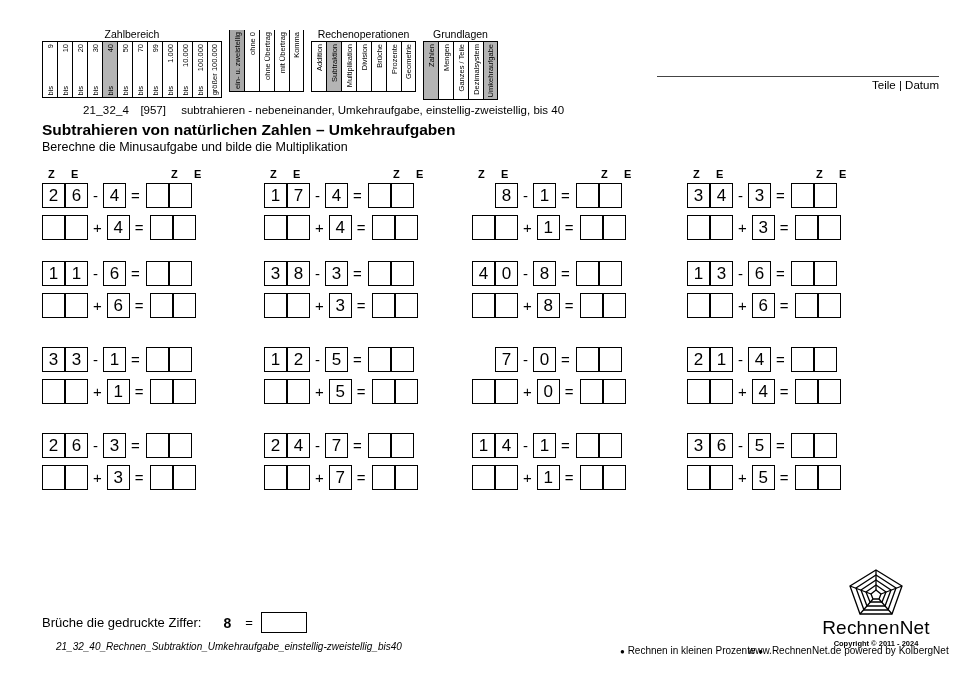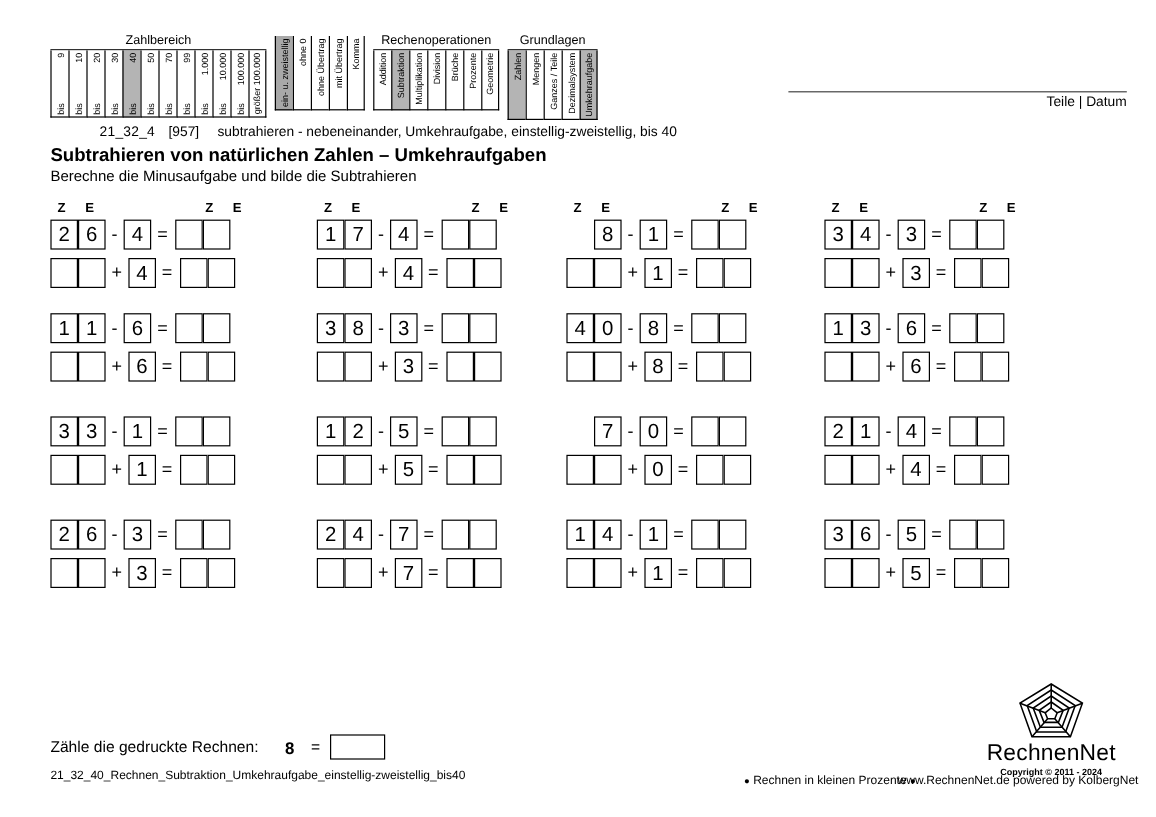--- a/index.html
+++ b/index.html
@@ -159,22 +159,23 @@
   #count-line .digit { font-weight: bold; font-size: 14px; margin-right: 14px; }
   #count-line .eqs2 { margin-right: 8px; }
   #count-box {
     width: 46px; height: 21px;
     border: 1.6px solid #000;
     background: #fff;
   }
 
   #footer-code {
     position: absolute;
-    left: 42px; top: 641px;
+    left: 56px; top: 641px;
     font-size: 10px;
+    font-style: italic;
   }
   #footer-mid {
     position: absolute;
     left: 620px; top: 645px;
     font-size: 10px;
     white-space: nowrap;
   }
   #footer-mid .bullet { font-size: 8px; }
   #footer-url {
     position: absolute;
@@ -327,21 +328,21 @@
 
 <div id="name-rule"></div>
 <div id="name-datum">Teile | Datum</div>
 
 <div id="code-line">
   <span class="code">21_32_4</span>
   <span class="bracket">[957]</span>
   <span class="desc">subtrahieren - nebeneinander, Umkehraufgabe, einstellig-zweistellig, bis 40</span>
 </div>
 <div id="main-title">Subtrahieren von natürlichen Zahlen – Umkehraufgaben</div>
-<div id="subtitle">Berechne die Minusaufgabe und bilde die Subtrahieren</div>
+<div id="subtitle">Berechne die Minusaufgabe und bilde die Multiplikation</div>
 
 <div id="grid">
     <div class="row-block">
       <div class="col" style="left: 0px;">
         <div class="ze-label">
           <span style="left: 6px;">Z</span>
           <span style="left: 29px;">E</span>
           <span style="left: 129px;">Z</span>
           <span style="left: 152px;">E</span>
         </div>
@@ -825,21 +826,21 @@
           <div class="blank-pair">
             <div class="cellbox"></div>
             <div class="cellbox"></div>
           </div>
         </div>
       </div>
     </div>
   </div>
 
 <div id="count-line">
-  <span class="label">Zähle die gedruckte Rechnen:</span>
+  <span class="label">Brüche die gedruckte Ziffer:</span>
   <span class="digit">8</span>
   <span class="eqs2">=</span>
   <span id="count-box"></span>
 </div>
 
 <div id="footer-code">21_32_40_Rechnen_Subtraktion_Umkehraufgabe_einstellig-zweistellig_bis40</div>
 <div id="footer-mid">
   <span class="bullet">●</span>
   <span>Rechnen in kleinen Prozente</span>
   <span class="bullet">●</span>

